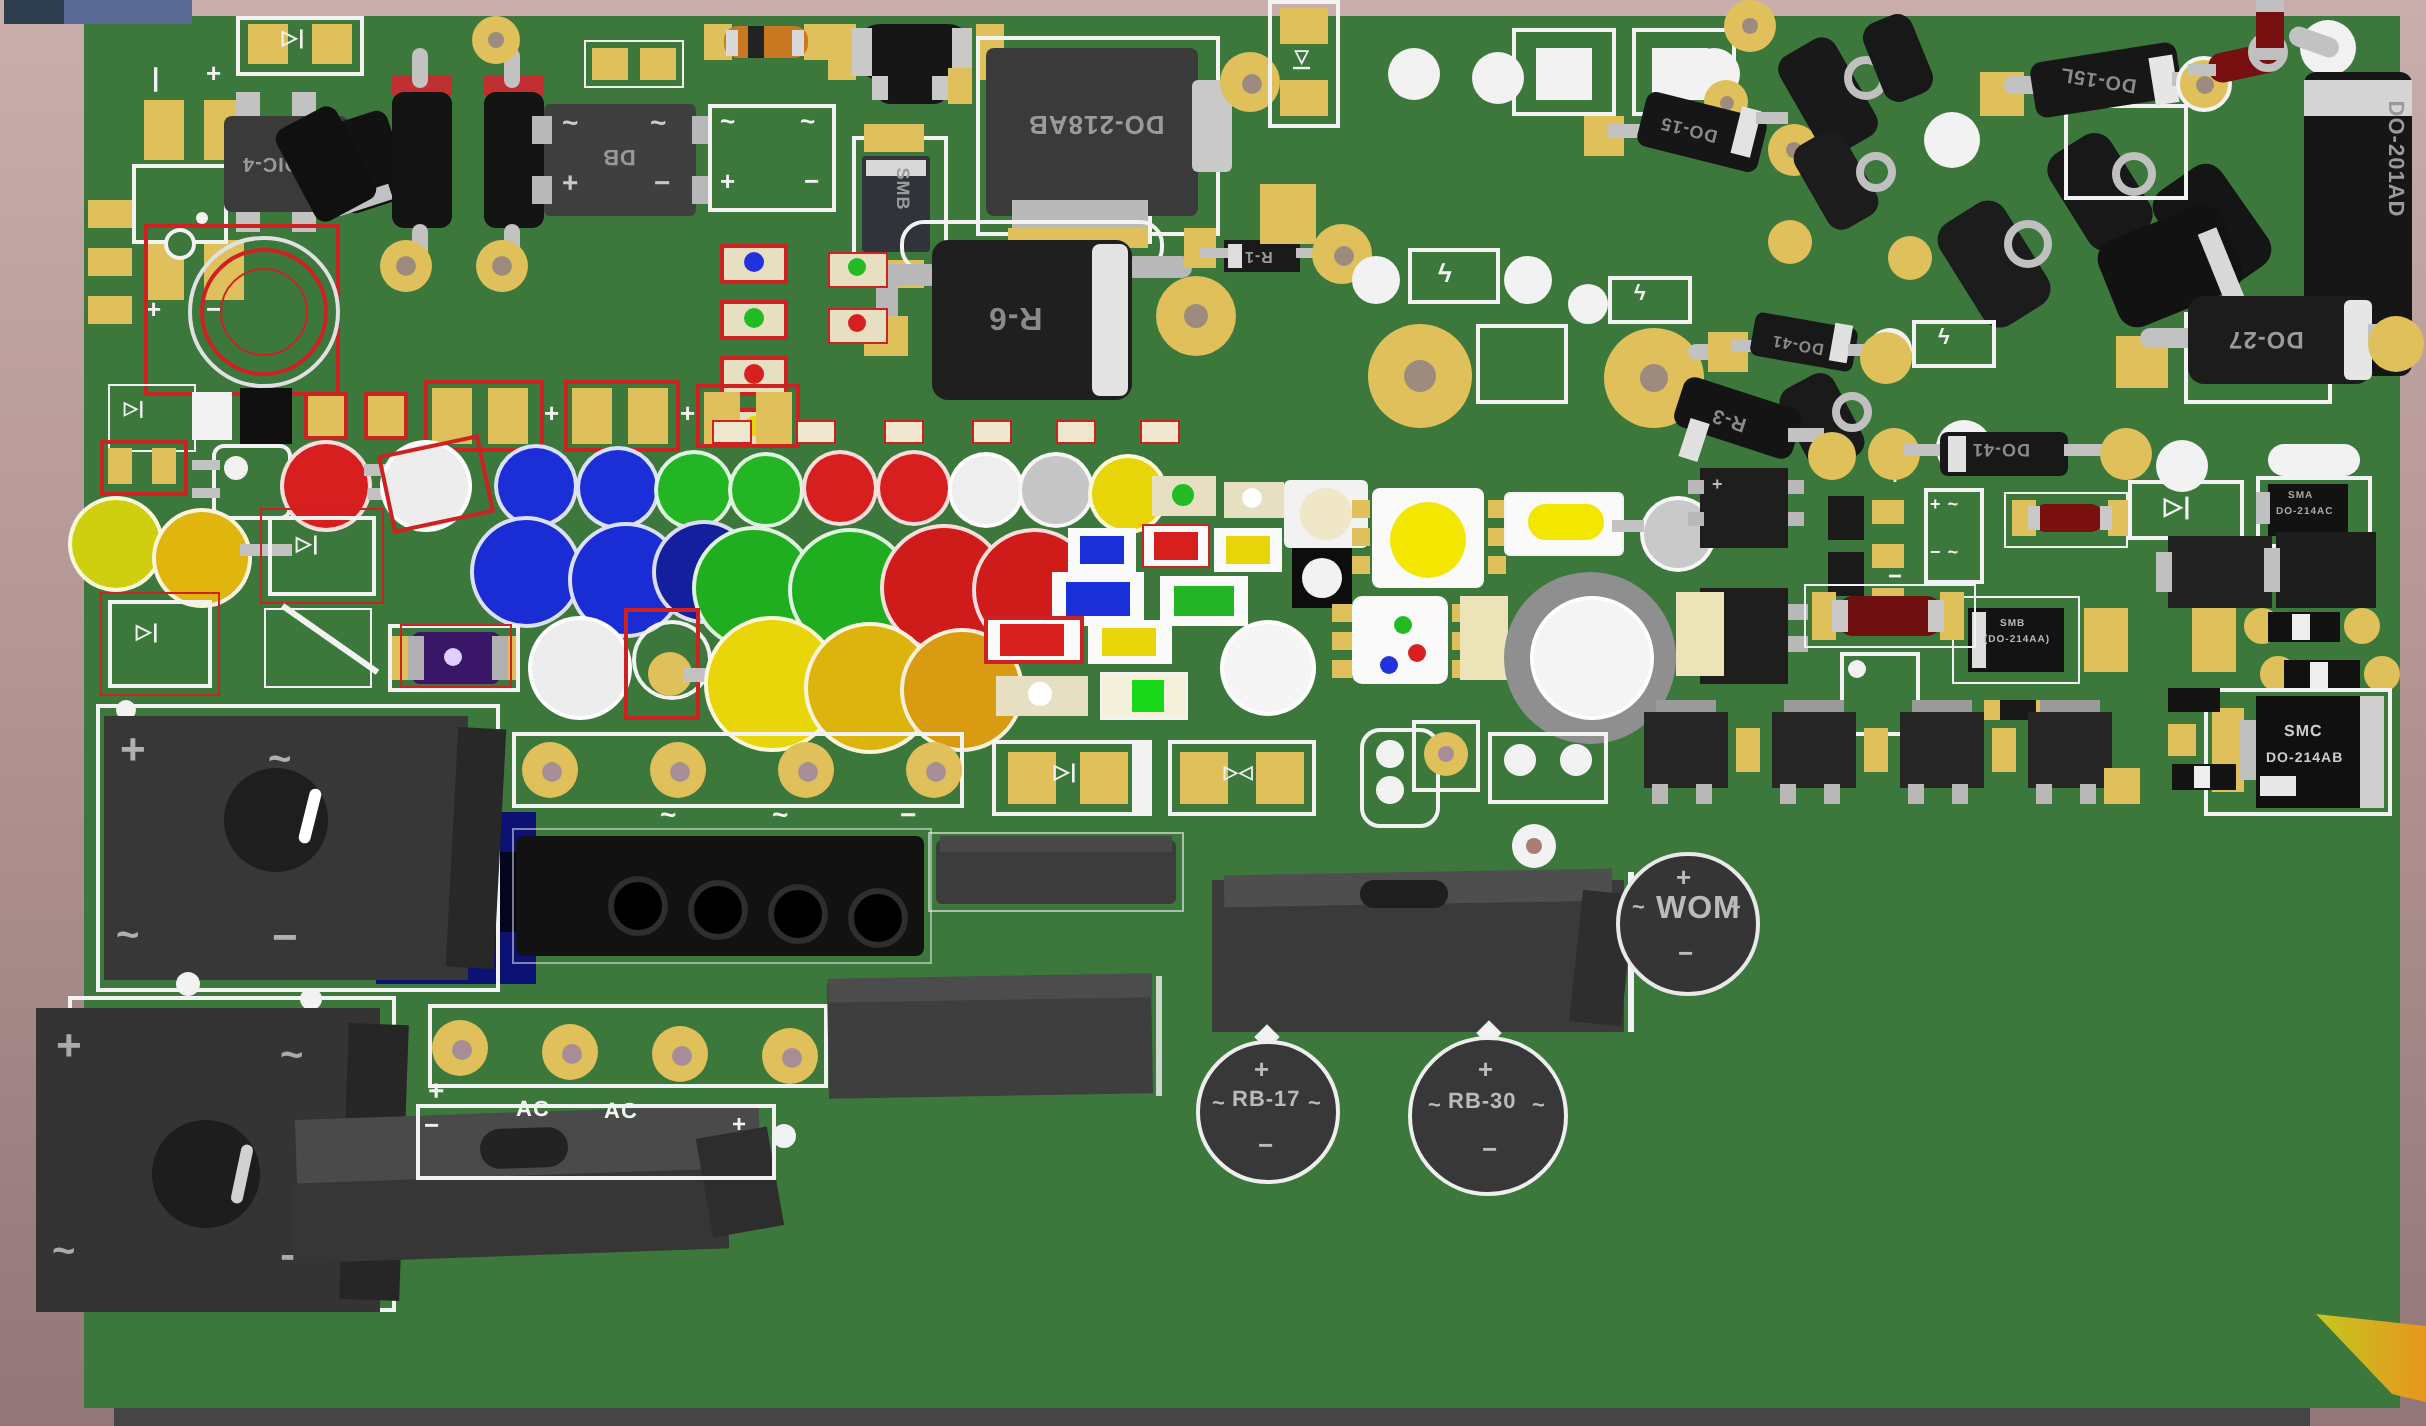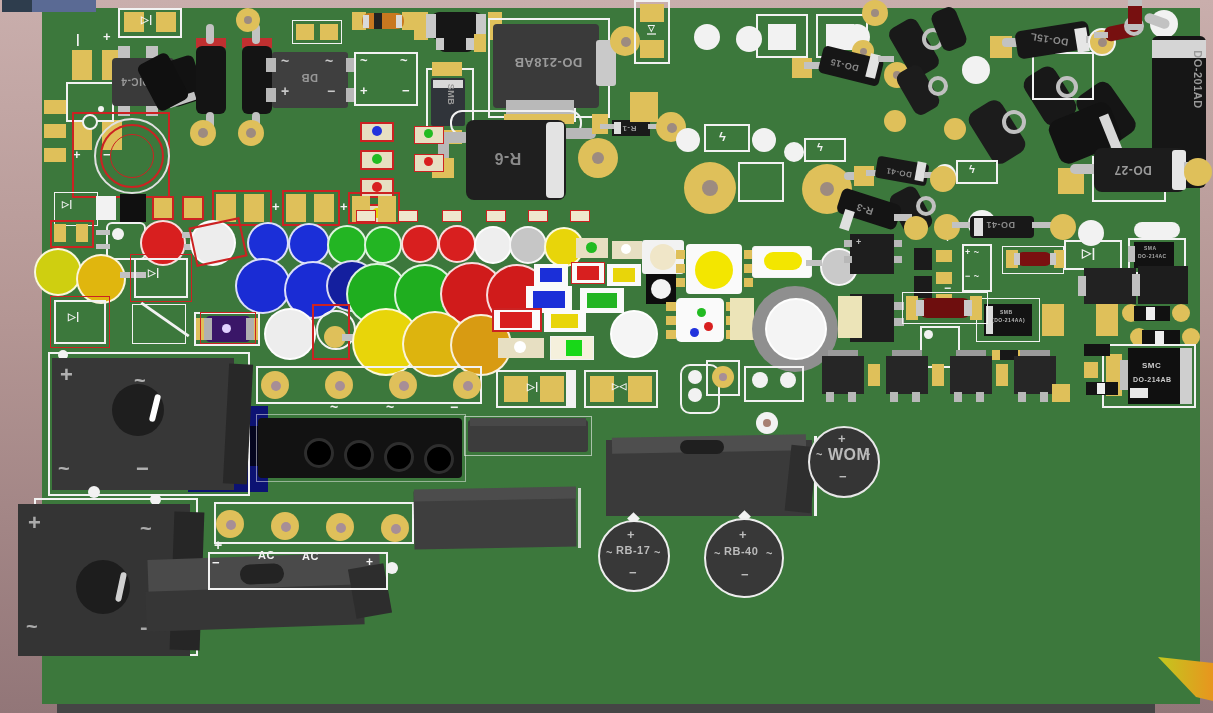--- a/index.html
+++ b/index.html
@@ -587,18 +587,18 @@
       <div class="el" style="left: 740px; top: 512px; width: 9px; height: 9px; background: rgb(242, 242, 242); transform: rotate(45deg);"></div>
       <div class="el" style="left: 598px; top: 520px; width: 72px; height: 72px; background: rgb(56, 56, 56); border-radius: 50%; border: 2px solid rgb(238, 238, 238);"></div>
       <div class="lbl" style="left: 627px; top: 528px; font-size: 13px; color: rgb(187, 187, 187);">+</div>
       <div class="lbl" style="left: 606px; top: 547px; font-size: 11px; color: rgb(187, 187, 187);">~</div>
       <div class="lbl" style="left: 616px; top: 545px; font-size: 11px; color: rgb(187, 187, 187);">RB-17</div>
       <div class="lbl" style="left: 654px; top: 547px; font-size: 11px; color: rgb(187, 187, 187);">~</div>
       <div class="lbl" style="left: 629px; top: 566px; font-size: 13px; color: rgb(187, 187, 187);">−</div>
       <div class="el" style="left: 704px; top: 518px; width: 80px; height: 80px; background: rgb(56, 56, 56); border-radius: 50%; border: 2px solid rgb(238, 238, 238);"></div>
       <div class="lbl" style="left: 739px; top: 528px; font-size: 13px; color: rgb(187, 187, 187);">+</div>
       <div class="lbl" style="left: 714px; top: 548px; font-size: 11px; color: rgb(187, 187, 187);">~</div>
-      <div class="lbl" style="left: 724px; top: 546px; font-size: 11px; color: rgb(187, 187, 187);">RB-40</div>
+      <div class="lbl" style="left: 724px; top: 546px; font-size: 11px; color: rgb(187, 187, 187);">RB-30</div>
       <div class="lbl" style="left: 766px; top: 548px; font-size: 11px; color: rgb(187, 187, 187);">~</div>
       <div class="lbl" style="left: 741px; top: 568px; font-size: 13px; color: rgb(187, 187, 187);">−</div>
     </div>
   <div id="arrow" style="left: 1158px; top: 657px; width: 55px; height: 44px; background: linear-gradient(90deg, rgb(194, 200, 30), rgb(232, 149, 30)); clip-path: polygon(0px 0px, 55px 6px, 55px 44px, 38px 40px);"></div>
 </div>
 
 </body></html>

